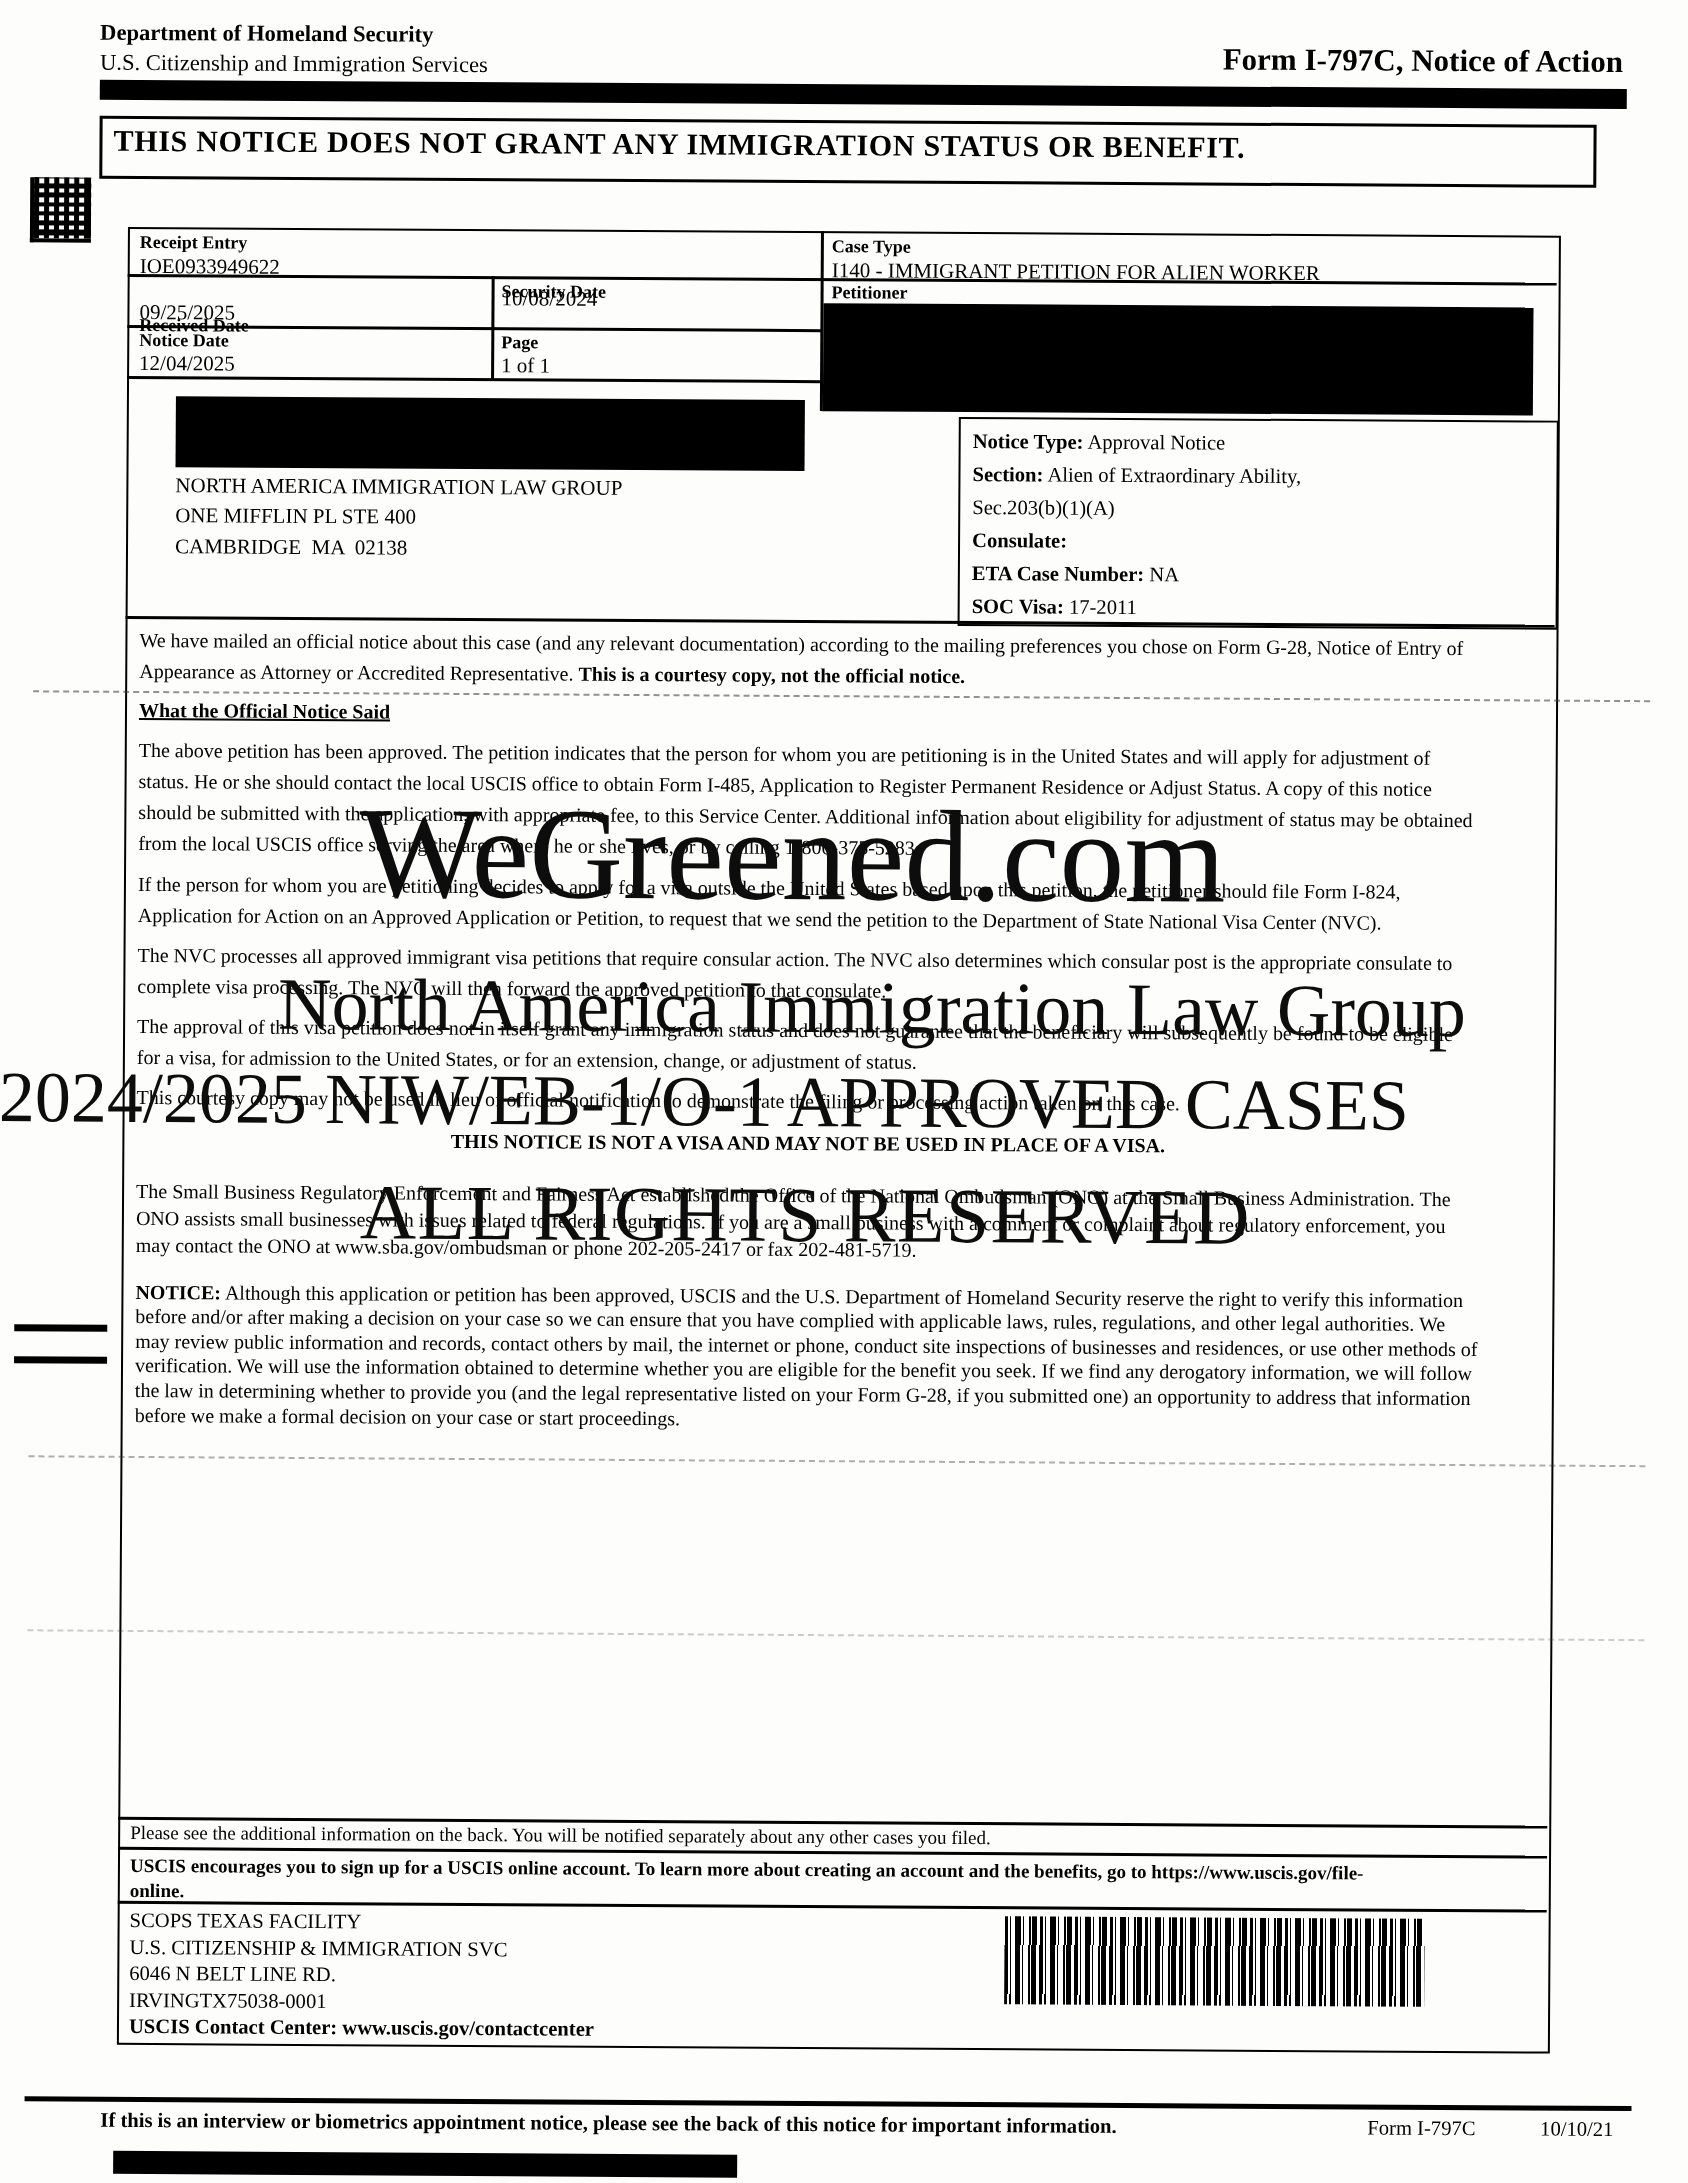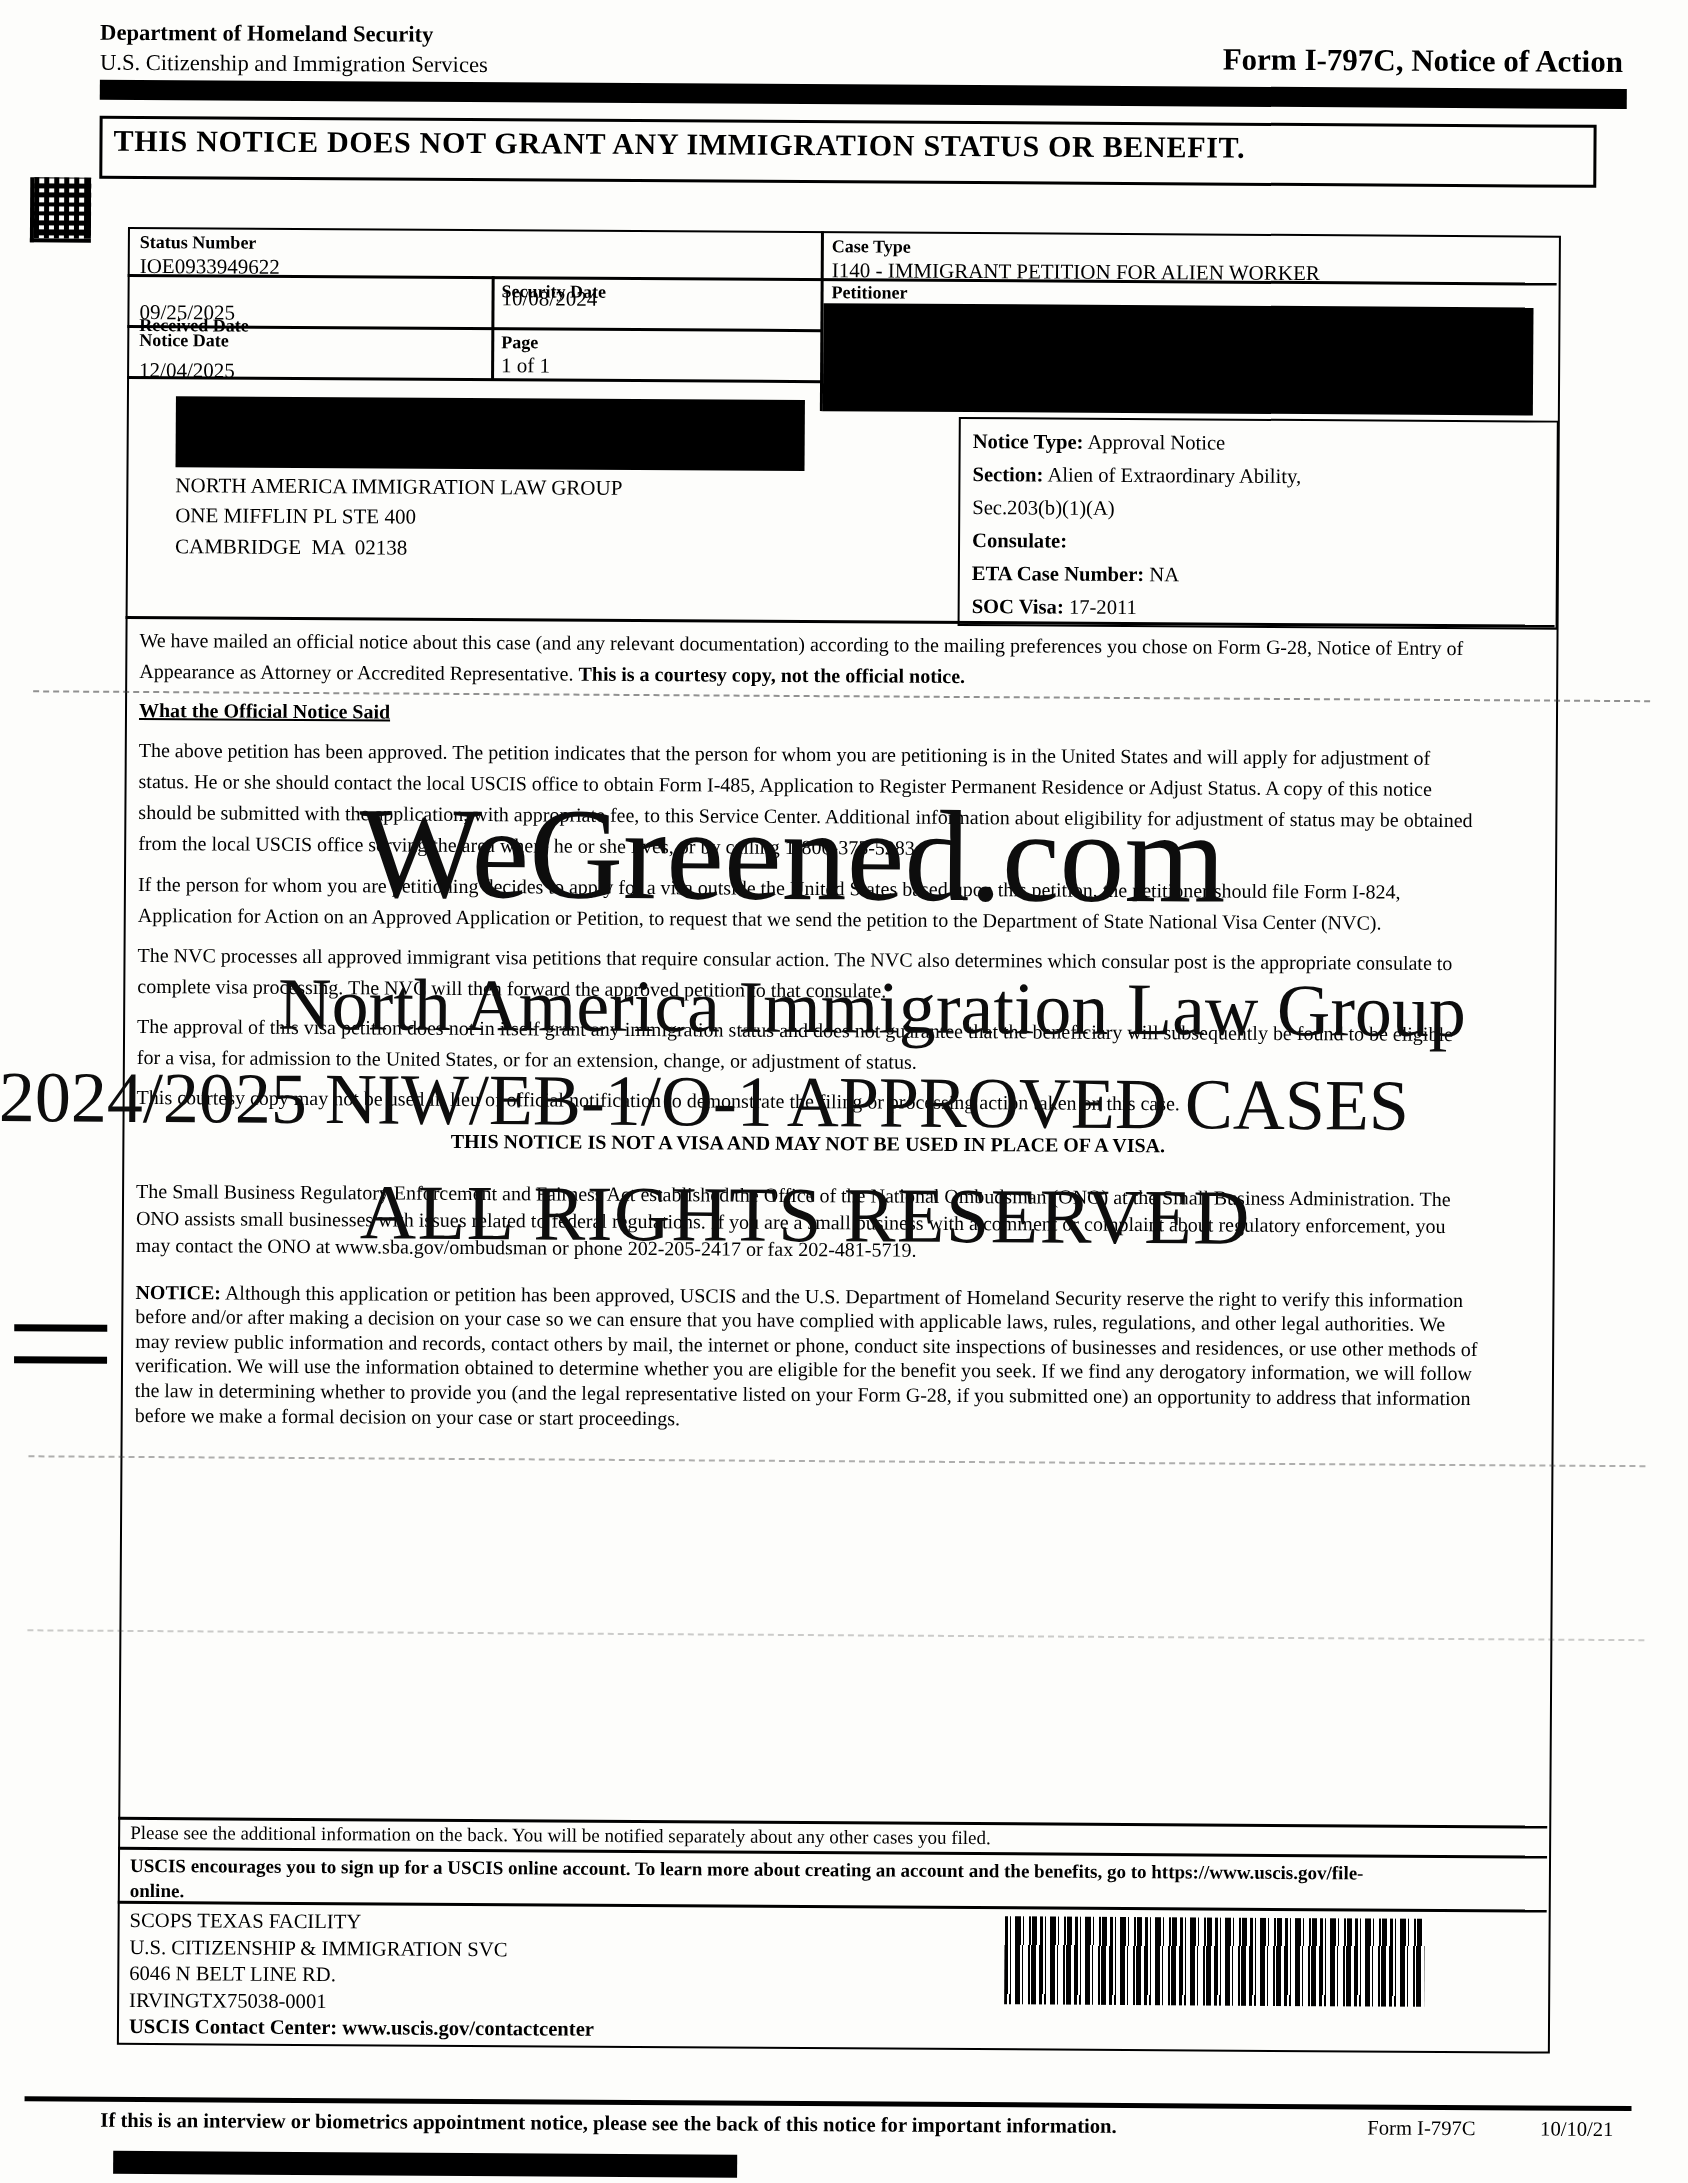--- a/index.html
+++ b/index.html
@@ -92,31 +92,31 @@
   <div class="abs datamatrix"></div>
 
   <div class="abs bigbox"></div>
 
   <div class="abs hline" style="left:129px;top:274px;width:1429px;"></div>
   <div class="abs hline" style="left:129px;top:325px;width:695px;"></div>
   <div class="abs hline" style="left:129px;top:376px;width:695px;"></div>
   <div class="abs vline" style="left:493px;top:274px;height:103px;"></div>
   <div class="abs vline" style="left:822px;top:227px;height:180px;"></div>
 
-  <div class="abs cell-label" style="left:141px;top:232px;">Status Number</div>
+  <div class="abs cell-label" style="left:141px;top:232px;">Receipt Entry</div>
   <div class="abs cell-value" style="left:141px;top:254px;">IOE0933949622</div>
 
   <div class="abs cell-label" style="left:141px;top:279px;margin-top:36px;">Received Date</div>
   <div class="abs cell-value" style="left:141px;top:300px;">09/25/2025</div>
 
   <div class="abs cell-label" style="left:503px;top:279px;">Security Date</div>
   <div class="abs cell-value" style="left:503px;top:284px;">10/08/2024</div>
 
   <div class="abs cell-label" style="left:141px;top:330px;">Notice Date</div>
-  <div class="abs cell-value" style="left:141px;top:351px;margin-top:7px;">12/04/2025</div>
+  <div class="abs cell-value" style="left:141px;top:351px;">12/04/2025</div>
 
   <div class="abs cell-label" style="left:503px;top:330px;">Page</div>
   <div class="abs cell-value" style="left:503px;top:351px;text-align:right;">1 of 1</div>
 
   <div class="abs cell-label" style="left:833px;top:232px;">Case Type</div>
   <div class="abs cell-value" style="left:833px;top:254px;">I140 - IMMIGRANT PETITION FOR ALIEN WORKER</div>
   <div class="abs cell-label" style="left:833px;top:278px;">Petitioner</div>
 
   <div class="abs redact" style="left:825px;top:299px;width:710px;height:108px;"></div>
   <div class="abs redact" style="left:178px;top:396px;width:629px;height:71px;"></div>

